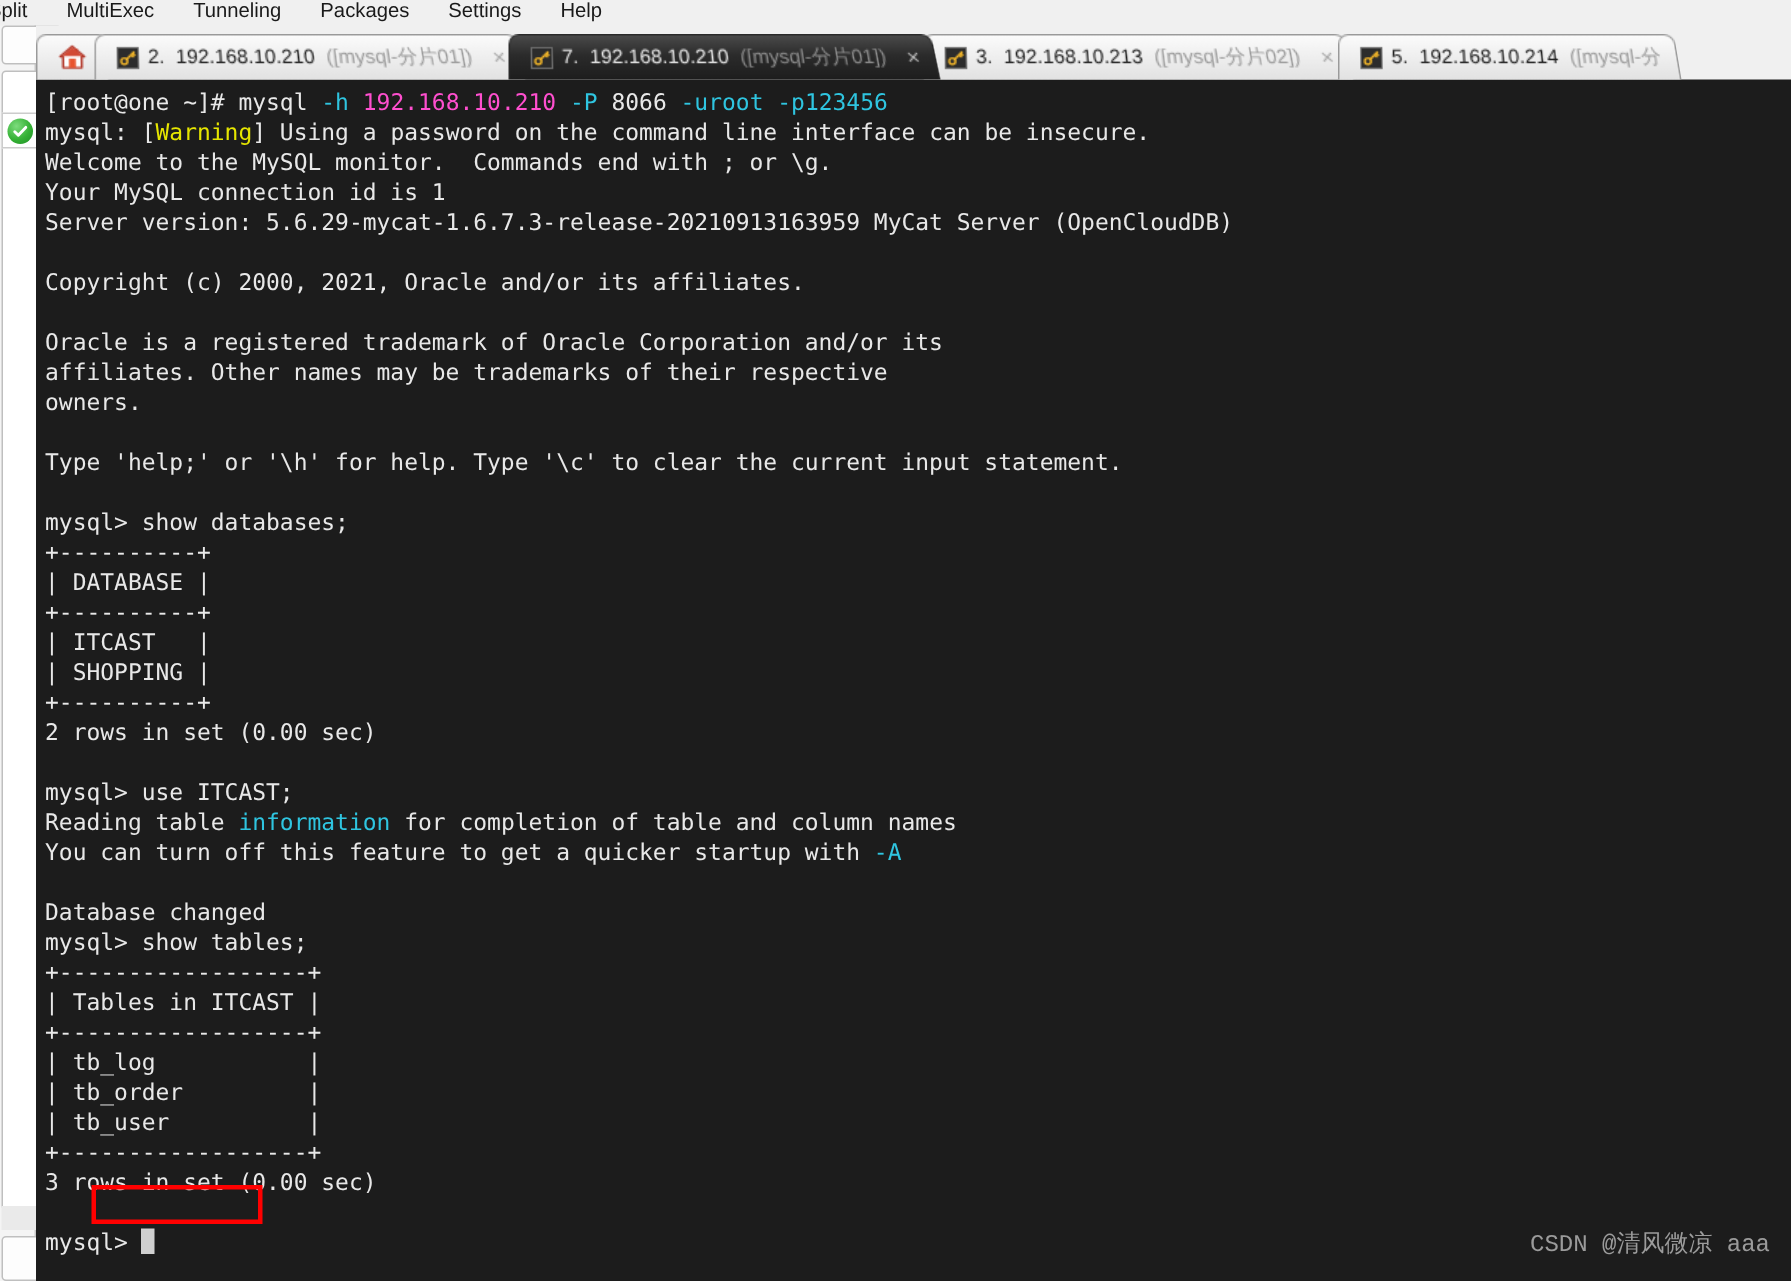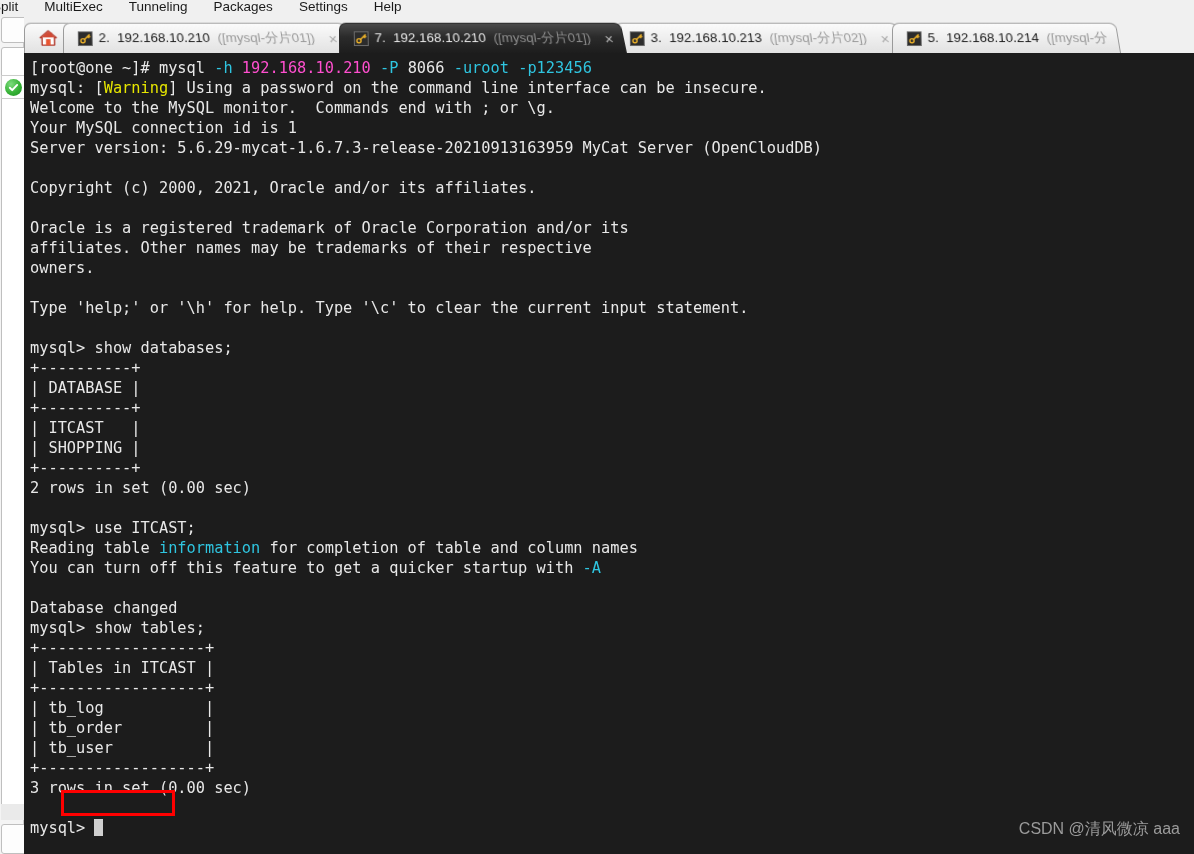--- a/index.html
+++ b/index.html
@@ -202,21 +202,21 @@
     height: 26px;
     border: 3px solid #ff0000;
     pointer-events: none;
   }
 
   
   .watermark {
     position: absolute;
     right: 14px;
     bottom: 14px;
-    font-family: Liberation Sans, sans-serif;
+    font-family: Liberation Mono, monospace;
     font-size: 16px;
     color: #9b9b9b;
     white-space: nowrap;
   }
 </style>
 </head>
 <body>
 
 <div id="app">
 

